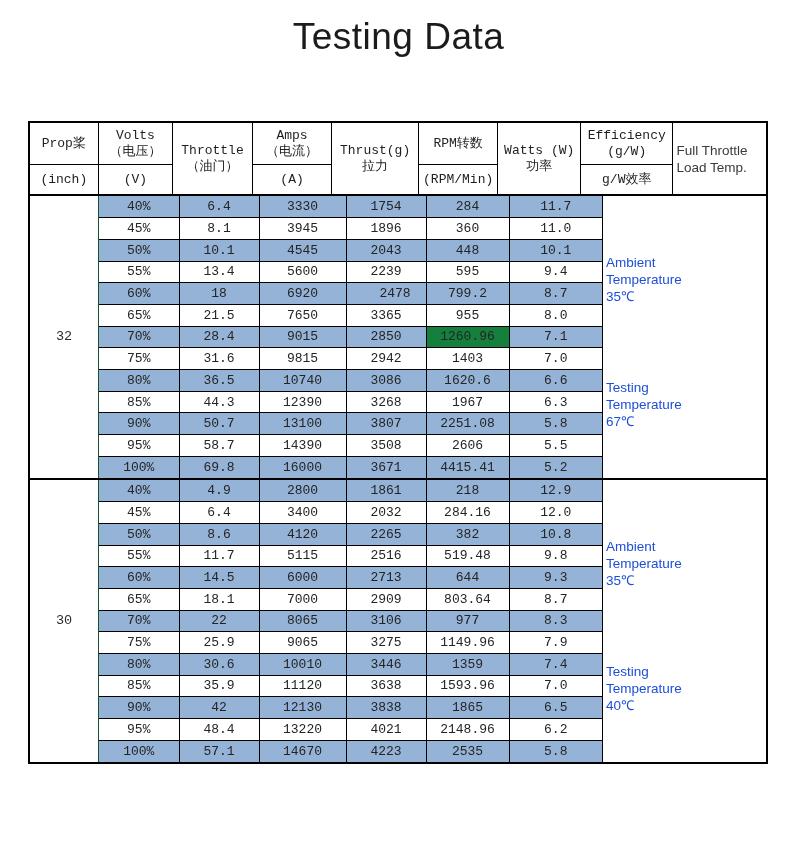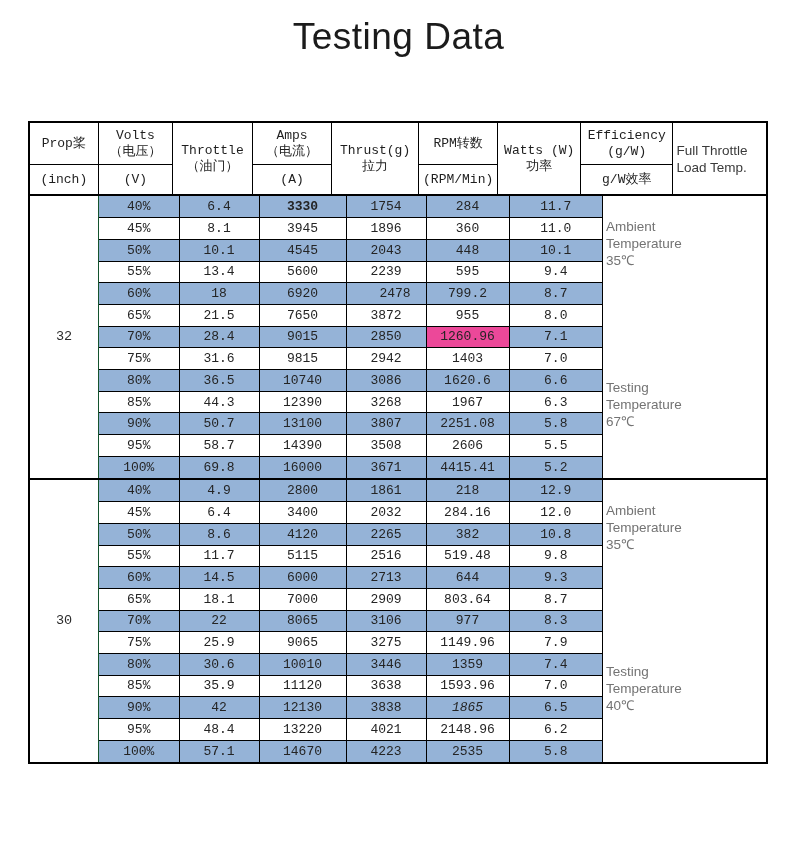--- a/index.html
+++ b/index.html
@@ -71,23 +71,23 @@
     overflow: hidden;
   }
   .mid td:first-child { border-left: none; }
   .mid td:last-child { border-right: none; }
   .mid tr:first-child td { border-top: none; }
   .mid tr:last-child td { border-bottom: none; }
 
   .temp-cell {
     border-left: 1px solid #000;
     display: flex; flex-direction: column; justify-content: space-between;
-    padding: 22px 0 48px 3px;
+    padding: 58px 0 48px 3px;
     font-family: "Liberation Sans", sans-serif;
-    font-size: 13.5px; line-height: 17px; color: #737373;
+    font-size: 13.5px; line-height: 17px; color: #1d4ed8;
     background: #fff;
   }
 </style>
 </head>
 <body>
 
 <div class="page-title">Testing Data</div>
 
 <div class="data-table">
 
@@ -141,21 +141,21 @@
           <col style="width:80px">
           <col style="width:87px">
         <col style="width:80px">
           <col style="width:83px">
           <col style="width:93px">
       </colgroup>
       <tbody>
           <tr>
             <td style="background: rgb(149, 179, 215);">40%</td>
             <td style="background: rgb(149, 179, 215);">6.4</td>
-            <td style="background: rgb(149, 179, 215); font-weight: bold;">3330</td>
+            <td style="background: rgb(149, 179, 215);">3330</td>
             <td style="background: rgb(149, 179, 215);">1754</td>
             <td style="background: rgb(149, 179, 215);">284</td>
             <td style="background: rgb(149, 179, 215);">11.7</td>
           </tr>
           <tr>
             <td>45%</td>
             <td>8.1</td>
             <td>3945</td>
             <td>1896</td>
             <td>360</td>
@@ -182,30 +182,30 @@
             <td style="background: rgb(149, 179, 215);">18</td>
             <td style="background: rgb(149, 179, 215);">6920</td>
             <td style="background: rgb(149, 179, 215); padding-left: 18px;">2478</td>
             <td style="background: rgb(149, 179, 215);">799.2</td>
             <td style="background: rgb(149, 179, 215);">8.7</td>
           </tr>
           <tr>
             <td>65%</td>
             <td>21.5</td>
             <td>7650</td>
-            <td>3872</td>
+            <td>3365</td>
             <td>955</td>
             <td>8.0</td>
           </tr>
           <tr>
             <td style="background: rgb(149, 179, 215);">70%</td>
             <td style="background: rgb(149, 179, 215);">28.4</td>
             <td style="background: rgb(149, 179, 215);">9015</td>
             <td style="background: rgb(149, 179, 215);">2850</td>
-            <td style="background: #ec4899;">1260.96</td>
+            <td style="background: #15803d;">1260.96</td>
             <td style="background: rgb(149, 179, 215);">7.1</td>
           </tr>
           <tr>
             <td>75%</td>
             <td>31.6</td>
             <td>9815</td>
             <td>2942</td>
             <td>1403</td>
             <td>7.0</td>
           </tr>
@@ -351,21 +351,21 @@
             <td>11120</td>
             <td>3638</td>
             <td>1593.96</td>
             <td>7.0</td>
           </tr>
           <tr>
             <td style="background: rgb(149, 179, 215);">90%</td>
             <td style="background: rgb(149, 179, 215);">42</td>
             <td style="background: rgb(149, 179, 215);">12130</td>
             <td style="background: rgb(149, 179, 215);">3838</td>
-            <td style="background: rgb(149, 179, 215); font-style: italic;">1865</td>
+            <td style="background: rgb(149, 179, 215);">1865</td>
             <td style="background: rgb(149, 179, 215);">6.5</td>
           </tr>
           <tr>
             <td>95%</td>
             <td>48.4</td>
             <td>13220</td>
             <td>4021</td>
             <td>2148.96</td>
             <td>6.2</td>
           </tr>

